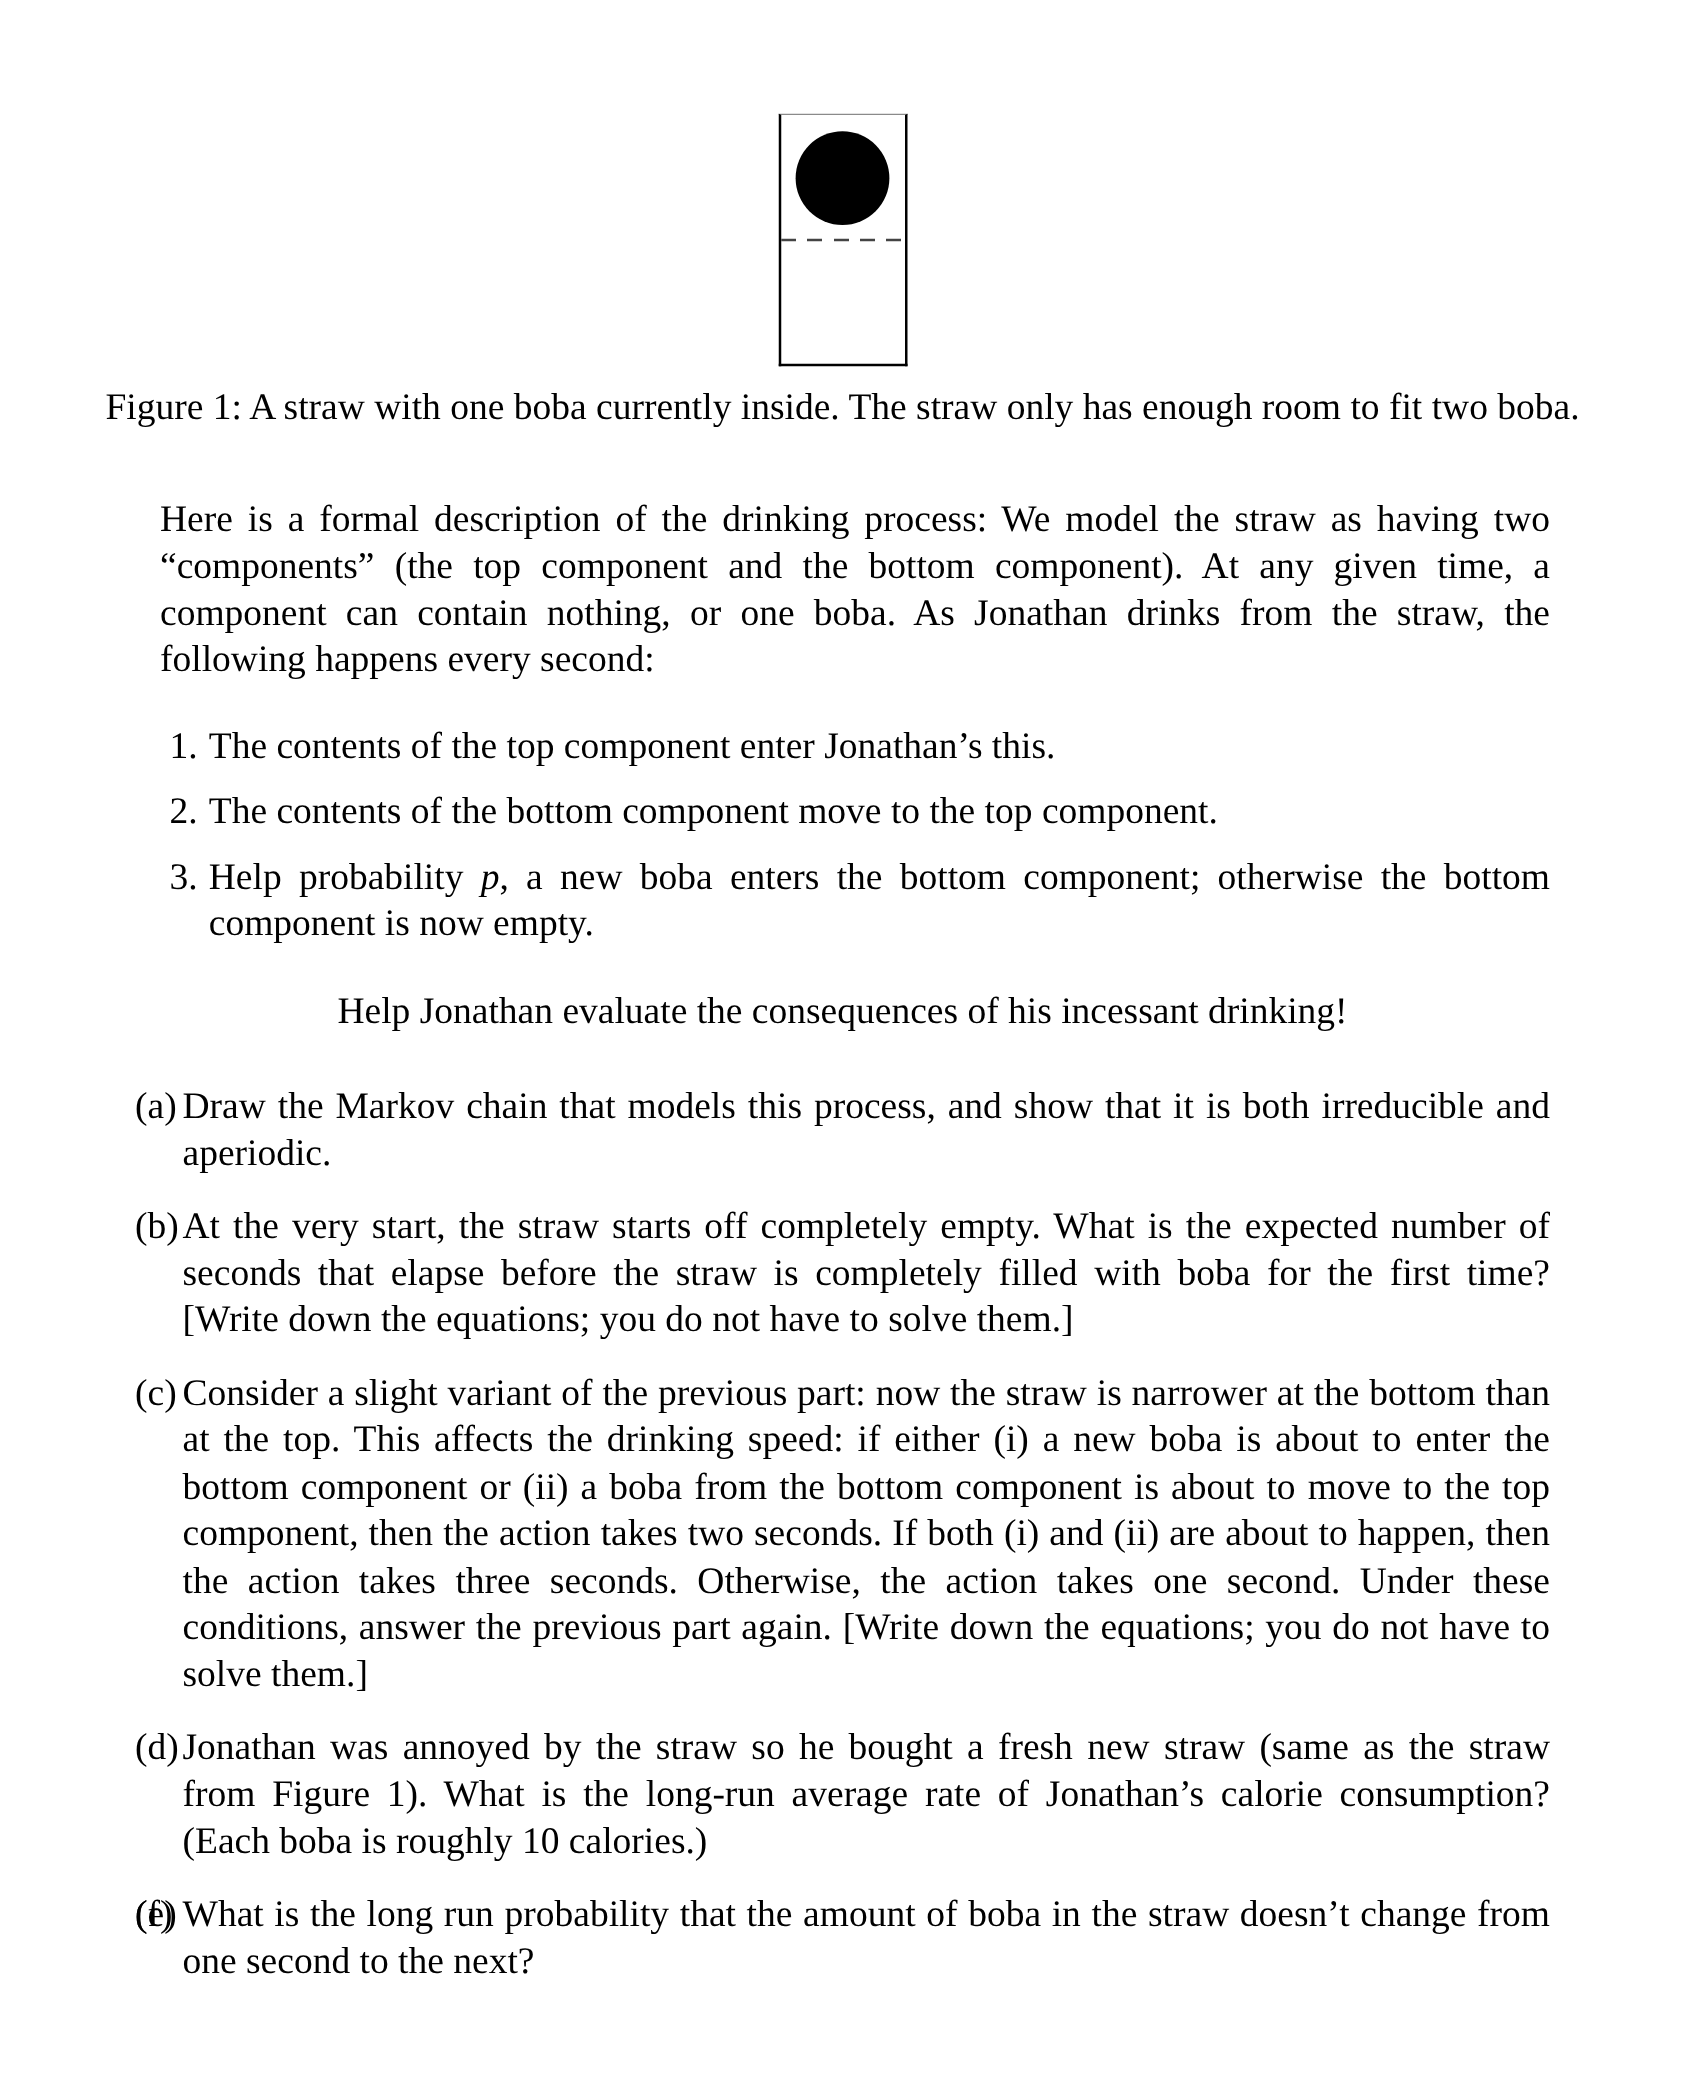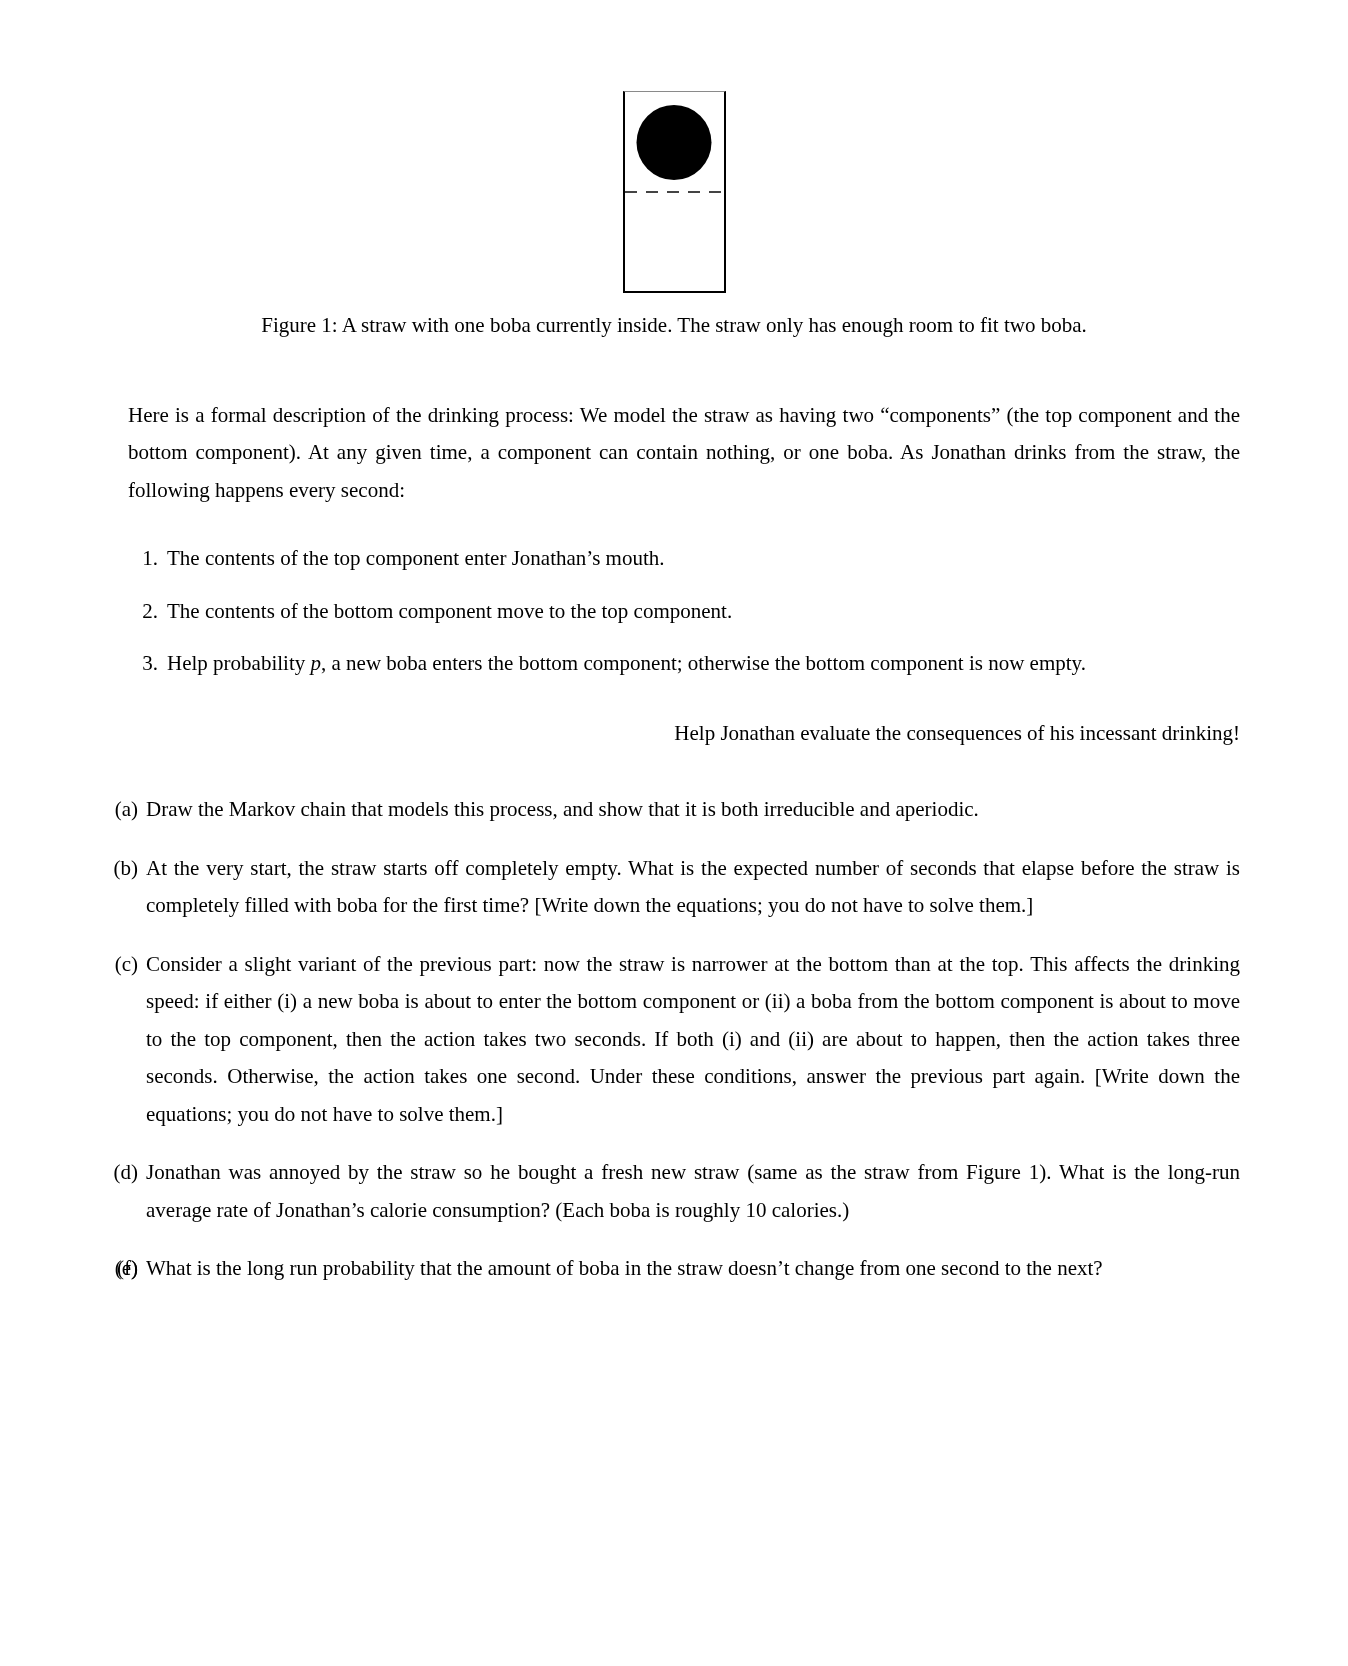--- a/index.html
+++ b/index.html
@@ -4,21 +4,21 @@
 <style>
   * { margin: 0; padding: 0; box-sizing: border-box; }
   html, body { background: #ffffff; }
   .page {
     position: relative;
     width: 1348px;
     height: 1666px;
     background: #ffffff;
     color: #000000;
     font-family: "Liberation Serif", serif;
-    font-size: 21px;
+    font-size: 30px;
     line-height: 37.5px;
     overflow: hidden;
   }
   .content { margin: 0 108px; }
 
   
   .figure-wrap { padding-top: 91px; display: flex; justify-content: center; }
   .straw {
     position: relative;
     width: 103px;
@@ -46,21 +46,21 @@
     background: repeating-linear-gradient(90deg, #444444 0 12px, transparent 12px 21px);
   }
   .figure-caption {
     margin-top: 14px;
     text-align: center;
   }
 
   
   .para { text-align: justify; }
   .intro { margin-top: 52px; margin-left: 20px; }
-  .help-line { margin-top: 32px; text-align: right; }
+  .help-line { margin-top: 32px; text-align: center; }
 
   
   .steps { margin-top: 31px; }
   .step {
     position: relative;
     padding-left: 59px;
     margin-bottom: 15px;
     text-align: justify;
   }
   .step:last-child { margin-bottom: 0; }
@@ -102,21 +102,21 @@
     </div>
   </div>
   <div class="figure-caption">Figure 1: A straw with one boba currently inside. The straw only has enough room to fit two boba.</div>
 
   <div class="content">
 
     <p class="para intro">Here is a formal description of the drinking process: We model the straw as having two “components” (the top component and the bottom component). At any given time, a component can contain nothing, or one boba. As Jonathan drinks from the straw, the following happens every second:</p>
 
     <div class="steps">
       <div class="step">
-        <span class="step-label">1.</span><span>The contents of the top component enter Jonathan’s mouth.</span><span class="var-italic"></span><span></span>
+        <span class="step-label">1.</span><span>The contents of the top component enter Jonathan’s this.</span><span class="var-italic"></span><span></span>
       </div>
       <div class="step">
         <span class="step-label">2.</span><span>The contents of the bottom component move to the top component.</span><span class="var-italic"></span><span></span>
       </div>
       <div class="step">
         <span class="step-label">3.</span><span>Help probability </span><span class="var-italic">p</span><span>, a new boba enters the bottom component; otherwise the bottom component is now empty.</span>
       </div>
     </div>
 
     <p class="para help-line">Help Jonathan evaluate the consequences of his incessant drinking!</p>

